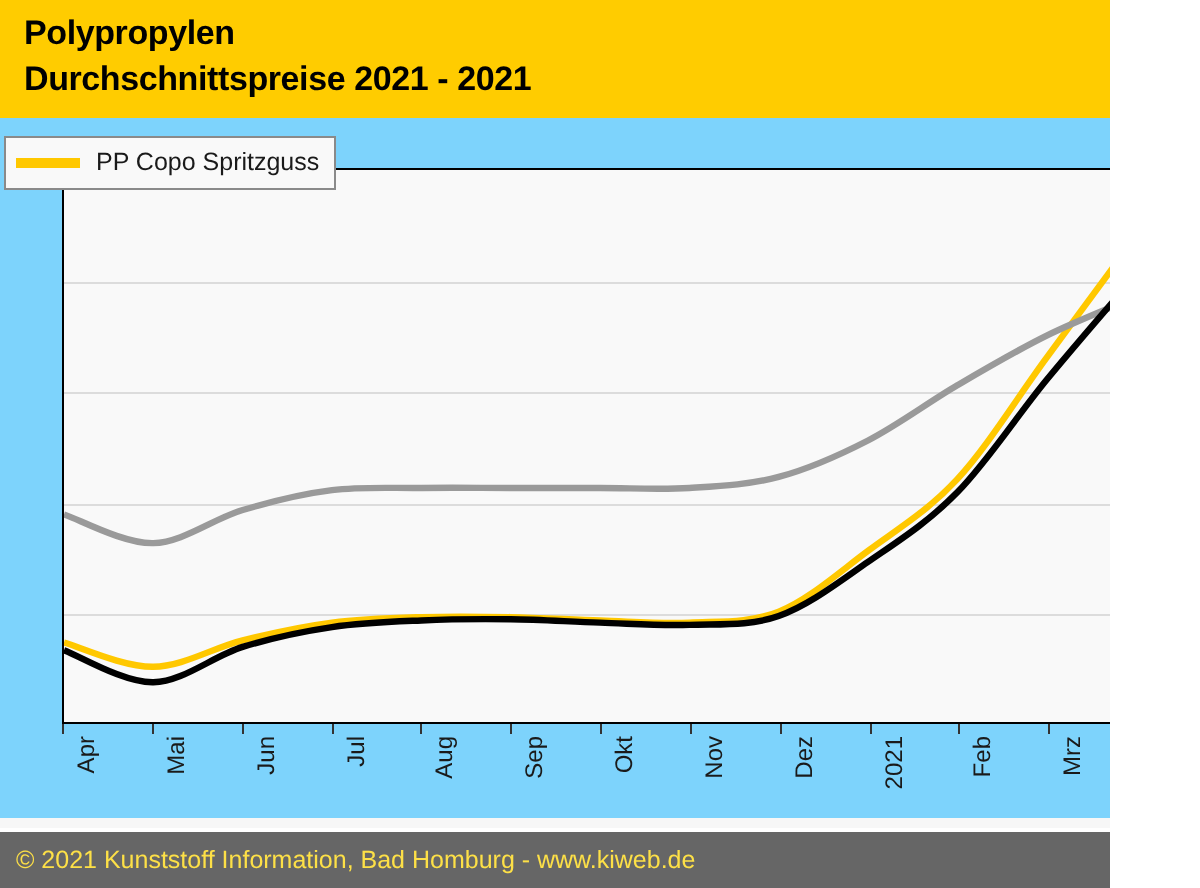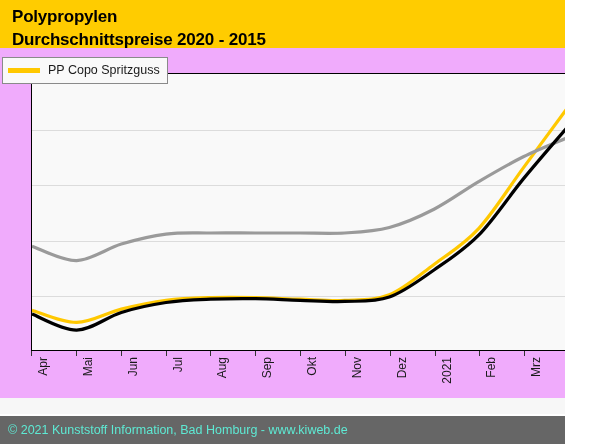--- a/index.html
+++ b/index.html
@@ -9,21 +9,20 @@
   }
   body {
     font-family: "Liberation Sans", sans-serif;
   }
   #page {
     position: relative;
     width: 555px;
     height: 444px;
     background: #f7f7f7;
     overflow: hidden;
-    padding-left: 10px;
   }
   
   #header {
     position: absolute;
     left: 0;
     top: 0;
     width: 600px;
     height: 62px;
     background: #ffcc00;
     border-bottom: 2px solid #b89214;
@@ -38,24 +37,24 @@
     letter-spacing: -0.2px;
     white-space: nowrap;
   }
   #header .title-line.l1 { top: 7px; }
   #header .title-line.l2 { top: 30px; }
 
   
   #chart-area {
     position: absolute;
     left: 0;
-    top: 48px;
+    top: 59px;
     width: 600px;
     height: 350px;
-    background: #f0abfc;
+    background: #7dd3fc;
   }
   #plot {
     position: absolute;
     left: 31px;
     top: 25px;
     width: 538px;
     height: 278px;
     border: 1px solid #000000;
     box-sizing: border-box;
     background: #f9f9f9;
@@ -142,33 +141,33 @@
     width: 600px;
     height: 30px;
     background: #666666;
     border-top: 2px solid #ffffff;
     box-sizing: border-box;
   }
   #footer .footer-text {
     position: absolute;
     left: 8px;
     top: 7px;
-    color: #5eead4;
+    color: #fde047;
     font-size: 12.5px;
     white-space: nowrap;
   }
 </style>
 </head>
 <body>
 
 <div id="page">
 
   <div id="header">
     <div class="title-line l1">Polypropylen</div>
-    <div class="title-line l2">Durchschnittspreise 2020 - 2015</div>
+    <div class="title-line l2">Durchschnittspreise 2021 - 2021</div>
   </div>
 
   <div id="chart-area">
 
     <div id="plot">
       <div id="gridlines">
           <div class="gridline" style="top: 55.6px;"></div>
           <div class="gridline" style="top: 111.2px;"></div>
           <div class="gridline" style="top: 166.8px;"></div>
           <div class="gridline" style="top: 222.4px;"></div>

